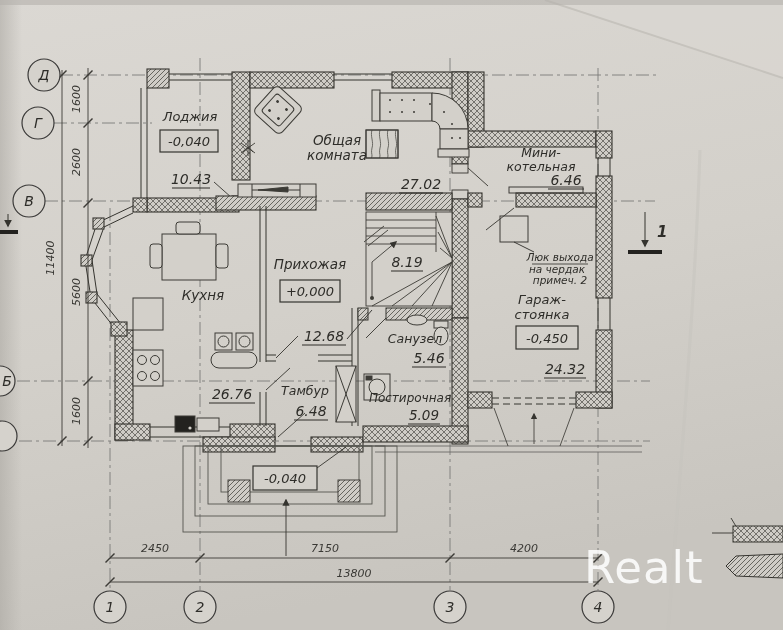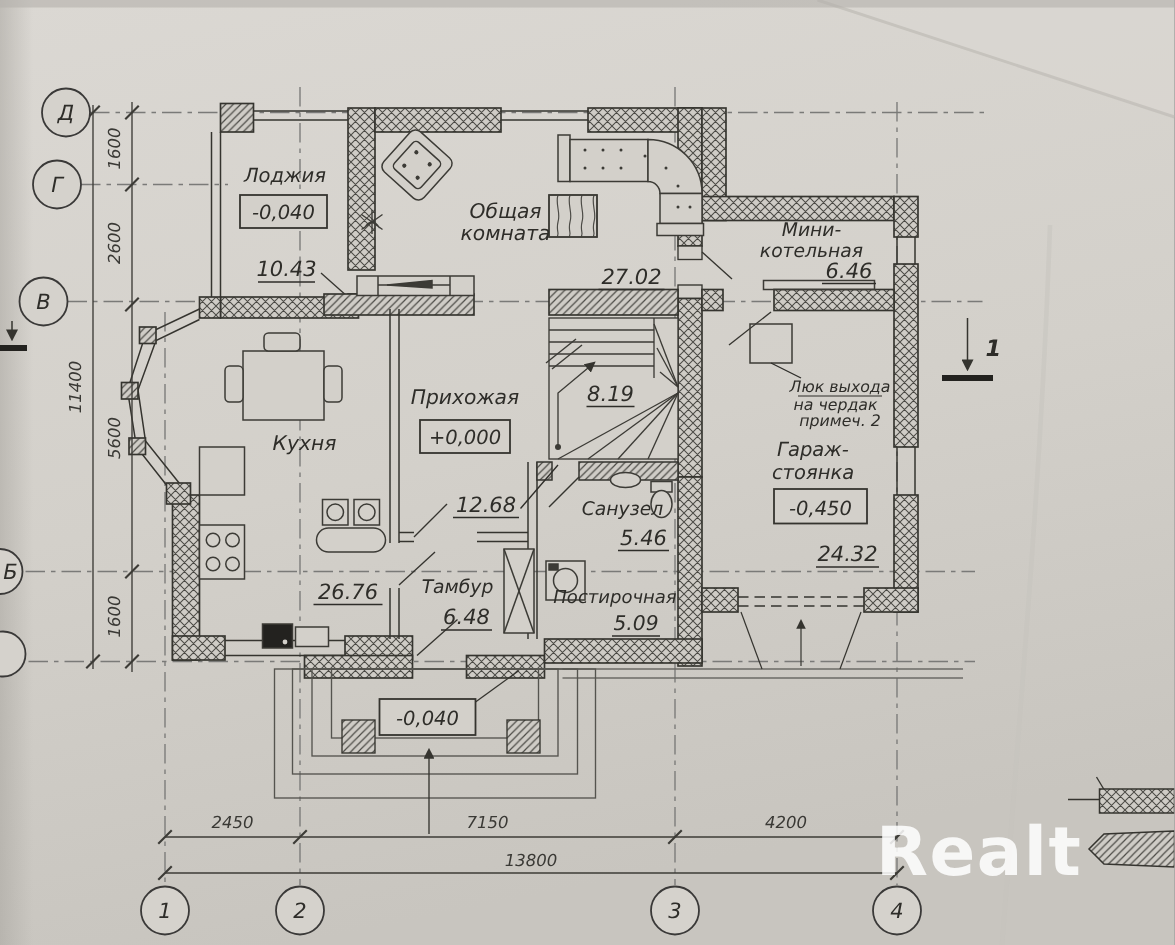--- a/index.html
+++ b/index.html
@@ -2,21 +2,21 @@
 <html><head>
 <meta charset="utf-8">
 <style>
   html,body{margin:0;padding:0;background:#888;}
   .stage{position:relative;width:783px;height:630px;overflow:hidden;
          font-family:"DejaVu Sans",sans-serif;background:#d3d0ca;}
   .stage svg{position:absolute;left:0;top:0;}
   .plan-text{font-family:"DejaVu Sans",sans-serif;font-style:italic;fill:#2e2d29;}
   .dim-text{font-family:"DejaVu Sans",sans-serif;font-style:italic;font-size:11px;fill:#3a3935;}
   .axis-letter{font-family:"DejaVu Sans",sans-serif;font-style:italic;font-size:14px;fill:#2e2d29;}
-  .watermark{position:absolute;left:584px;top:541px;font-weight:700;font-size:45px;
+  .watermark{position:absolute;left:584px;top:541px;font-weight:400;font-size:45px;
              letter-spacing:1px;color:rgba(255,255,255,0.85);user-select:none;}
 </style>
 </head>
 <body>
 
 <div class="stage">
 <svg width="783" height="630" viewBox="0 0 783 630">
   <defs>
     <linearGradient id="paperG" x1="0" y1="0" x2="0.25" y2="1">
       <stop offset="0" stop-color="#dbd8d3"></stop>

